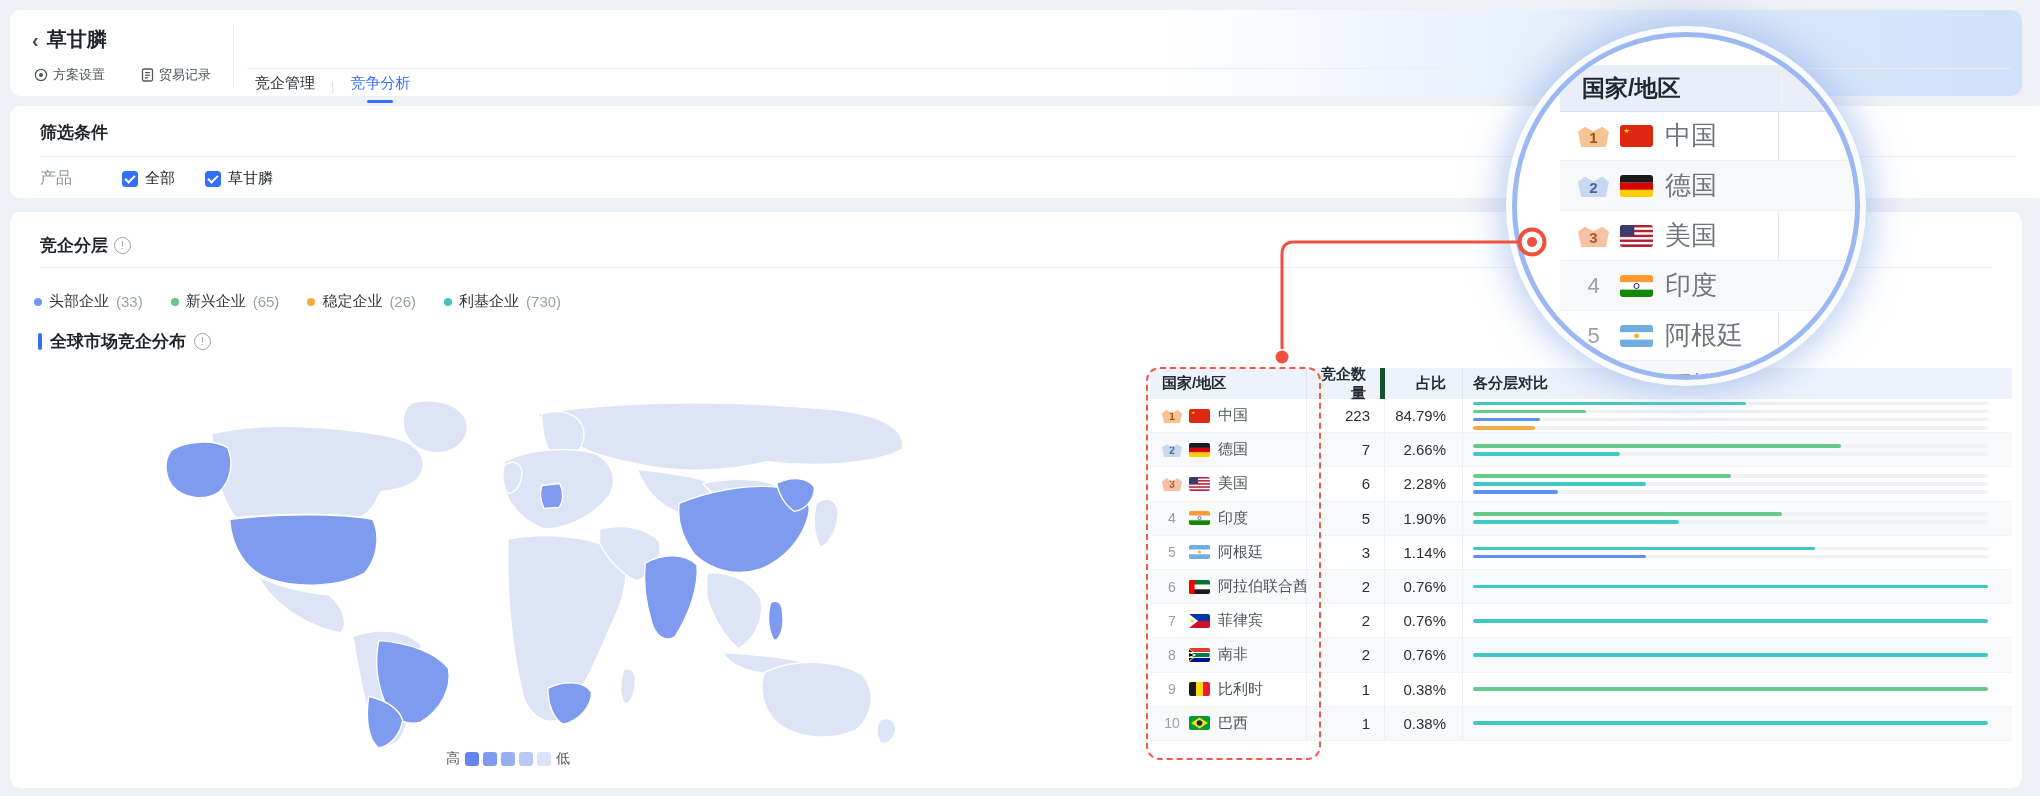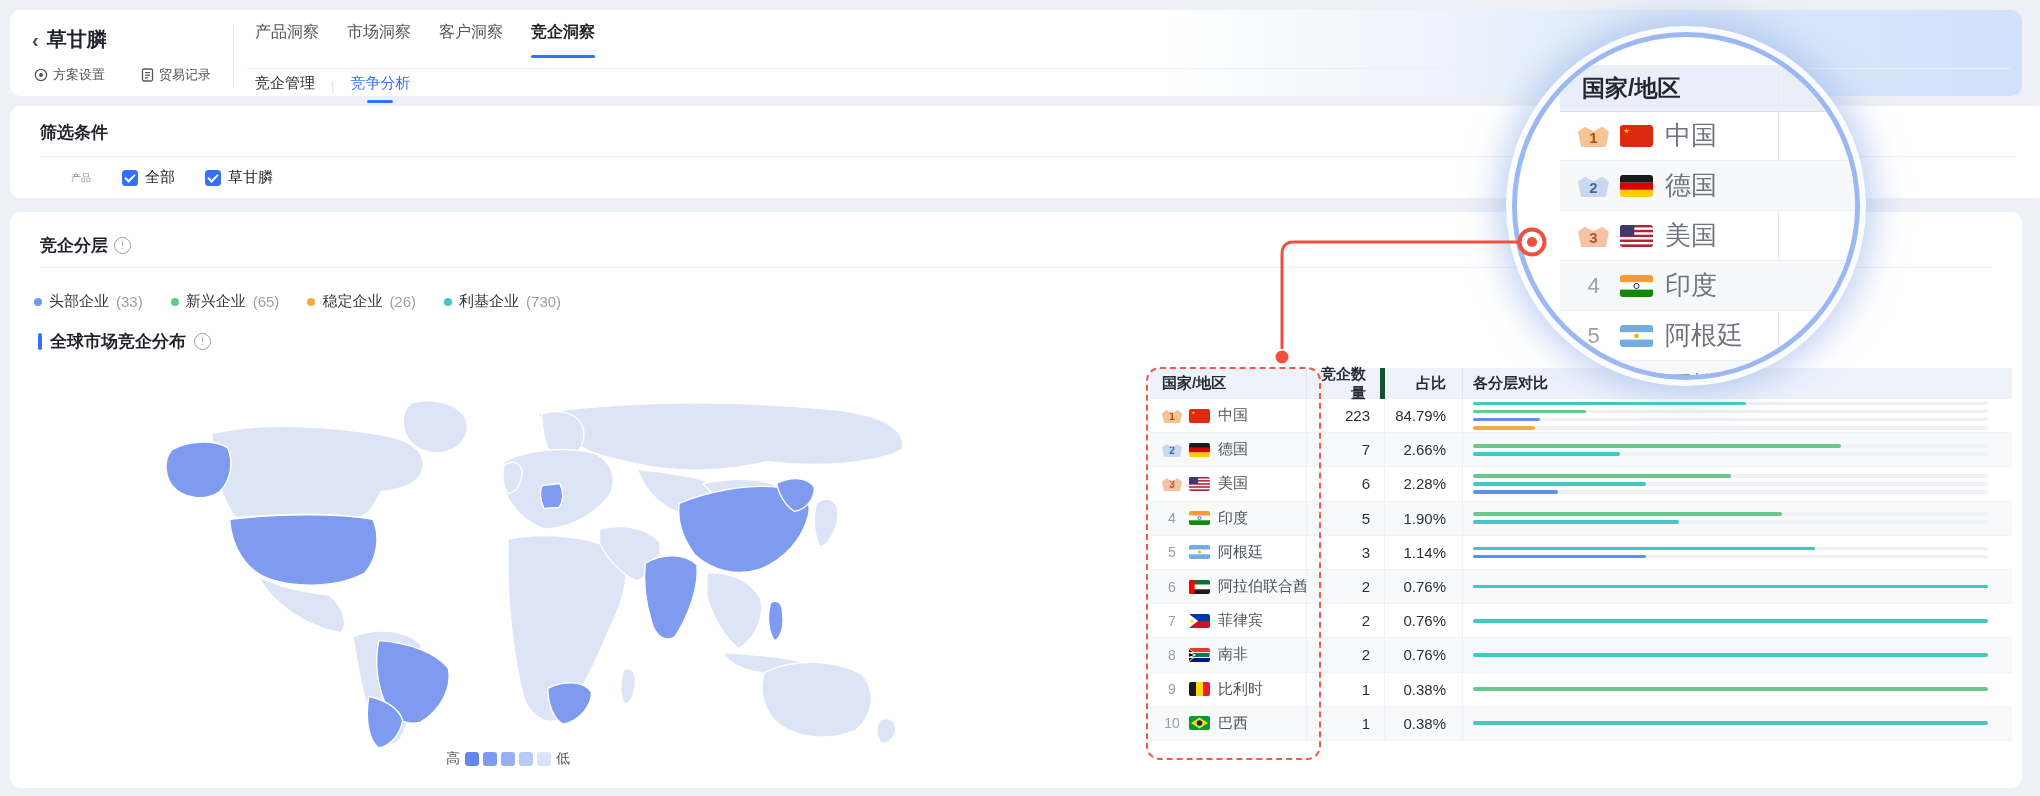--- a/index.html
+++ b/index.html
@@ -31,21 +31,21 @@
   .header-tint{position:absolute;right:0;top:0;width:860px;height:86px;border-radius:0 10px 10px 0;
      background:linear-gradient(90deg,rgba(215,229,249,0) 0%,rgba(213,228,249,.85) 62%,rgba(206,224,249,.95) 100%);
      pointer-events:none;}
 
   
   .card-title{position:absolute;left:30px;font-size:17px;font-weight:700;color:#1f2329;display:flex;align-items:center;gap:6px;}
   #filter-title{top:15px;}
   .hdivider{position:absolute;left:30px;right:30px;height:1px;background:#f0f1f4;}
   #filter-div{top:50px;}
   .filter-row{position:absolute;left:30px;top:62px;display:flex;align-items:center;}
-  .filter-label{font-size:10px;color:#8f959e;width:82px;text-align:center;}
+  .filter-label{font-size:16px;color:#8f959e;width:82px;}
   .cbx-item{display:flex;align-items:center;gap:7px;margin-right:30px;cursor:pointer;}
   .cbx{position:relative;width:16px;height:16px;background:#3370ff;border-radius:3.5px;}
   .cbx::after{content:'';position:absolute;left:5px;top:2px;width:4px;height:8px;border-right:2px solid #fff;border-bottom:2px solid #fff;transform:rotate(45deg);}
   .cbx-label{font-size:15px;color:#23272e;}
 
   
   #tiers-title{top:22px;}
   #tiers-div{top:55px;}
   .info-i{width:15px;height:15px;border:1.2px solid #9aa0a8;border-radius:50%;color:#9aa0a8;
           font-size:10px;font-weight:400;display:inline-flex;align-items:center;justify-content:center;font-style:normal;}
@@ -140,26 +140,20 @@
               <line x1="4" y1="4.6" x2="9" y2="4.6" stroke="#51565d" stroke-width="1.2"></line>
               <line x1="4" y1="7.2" x2="9" y2="7.2" stroke="#51565d" stroke-width="1.2"></line>
               <line x1="4" y1="9.8" x2="7.2" y2="9.8" stroke="#51565d" stroke-width="1.2"></line>
             </svg>
           </span>
           <span>贸易记录</span>
         </div>
       </div>
     <div class="vdiv"></div>
     <div class="tabline"></div>
-    <div class="tabs" id="main-tabs">
-        <div class="tab">产品洞察</div>
-        <div class="tab">市场洞察</div>
-        <div class="tab">客户洞察</div>
-        <div class="tab active">竞企洞察</div>
-      </div>
     <div class="subtabs" id="sub-tabs">
         <div class="subtab">竞企管理</div>
         <span class="subtab-sep">|</span>
         <div class="subtab active">竞争分析</div>
       </div>
   </div>
 
   <div class="card" id="card-filter">
     <div class="card-title" id="filter-title">筛选条件</div>
     <div class="hdivider" id="filter-div"></div>

